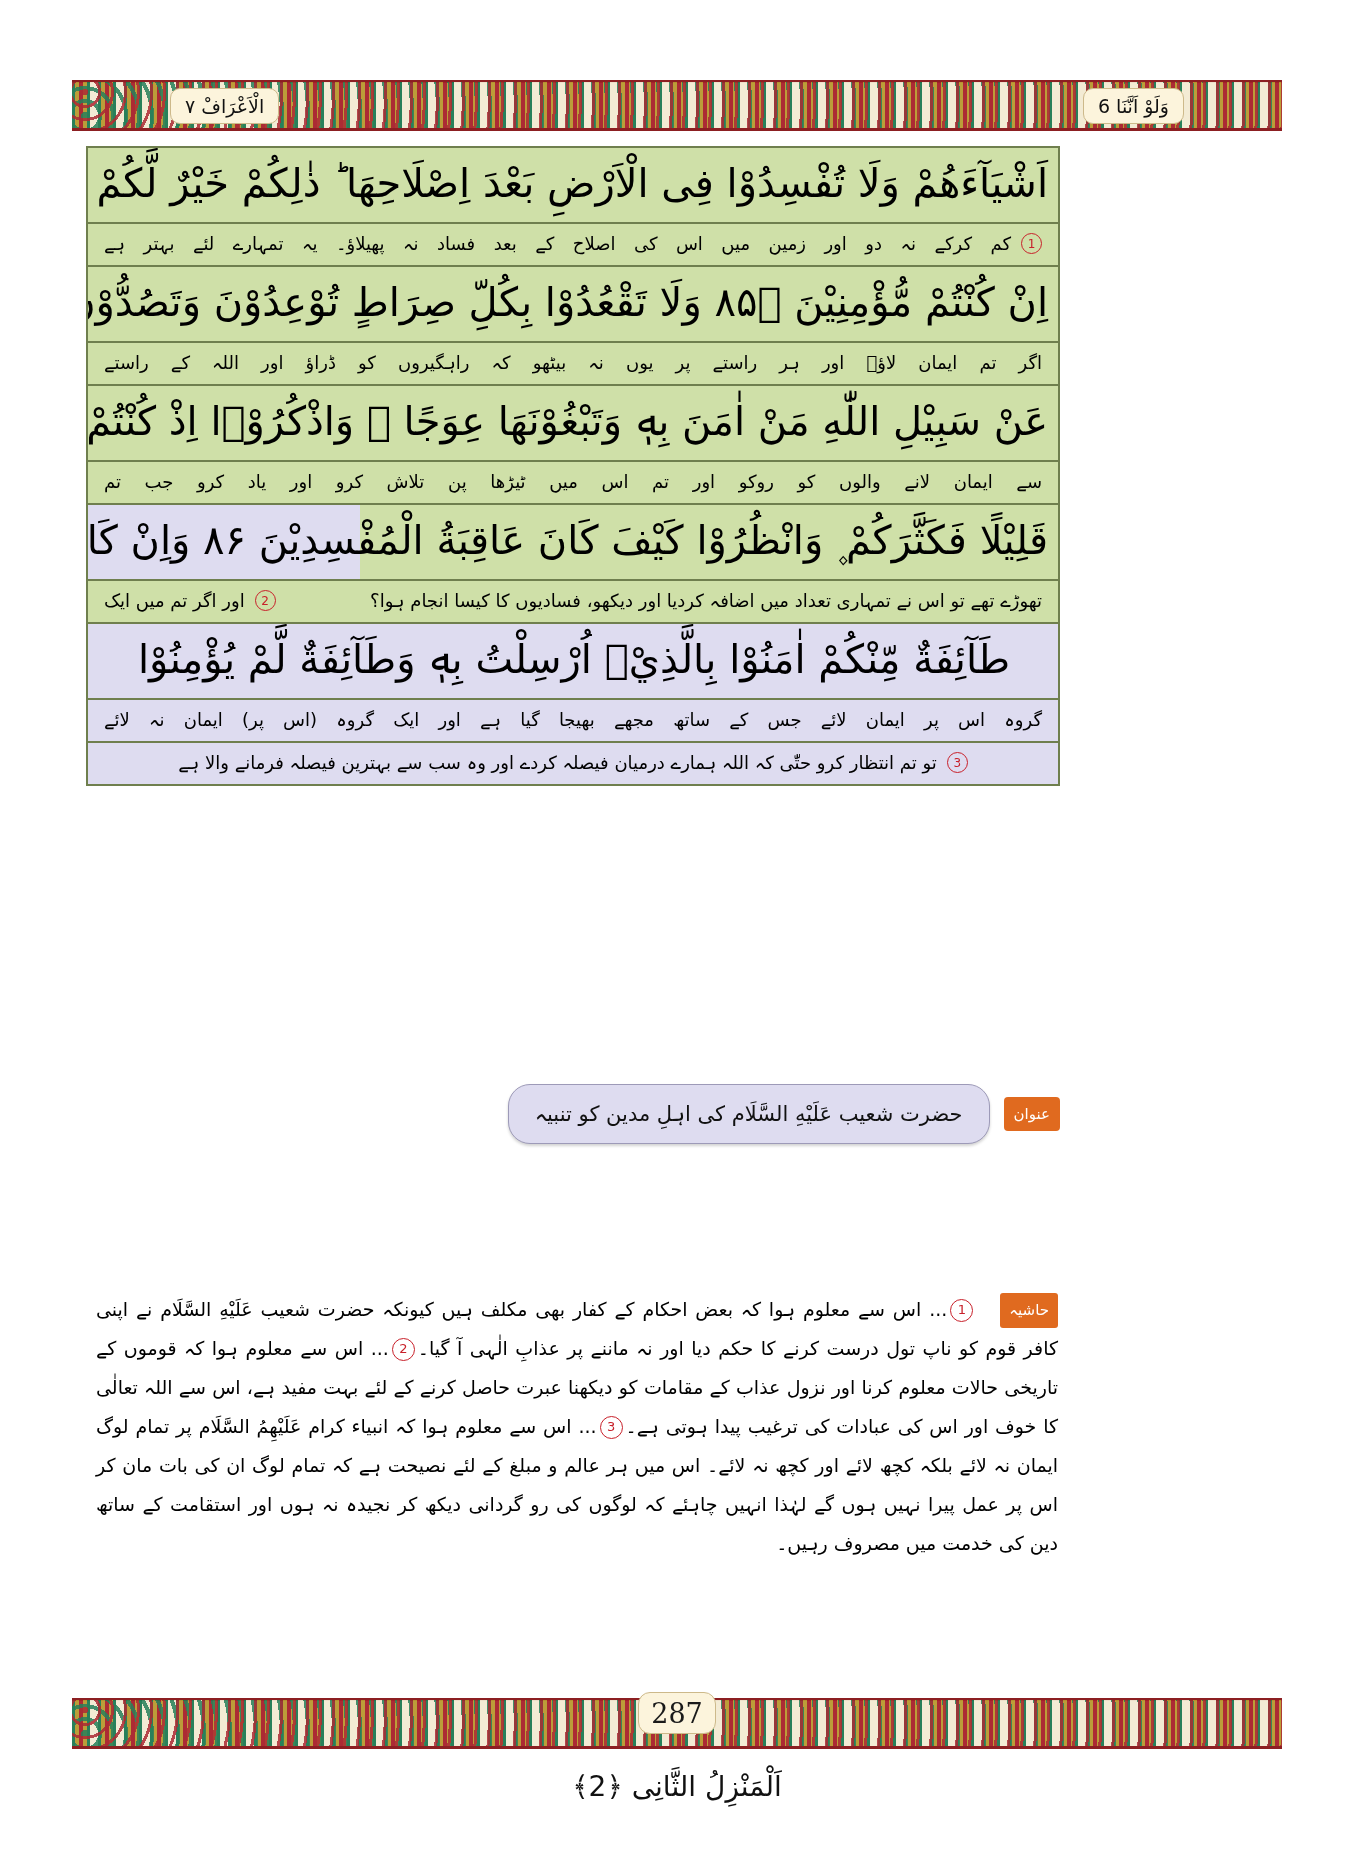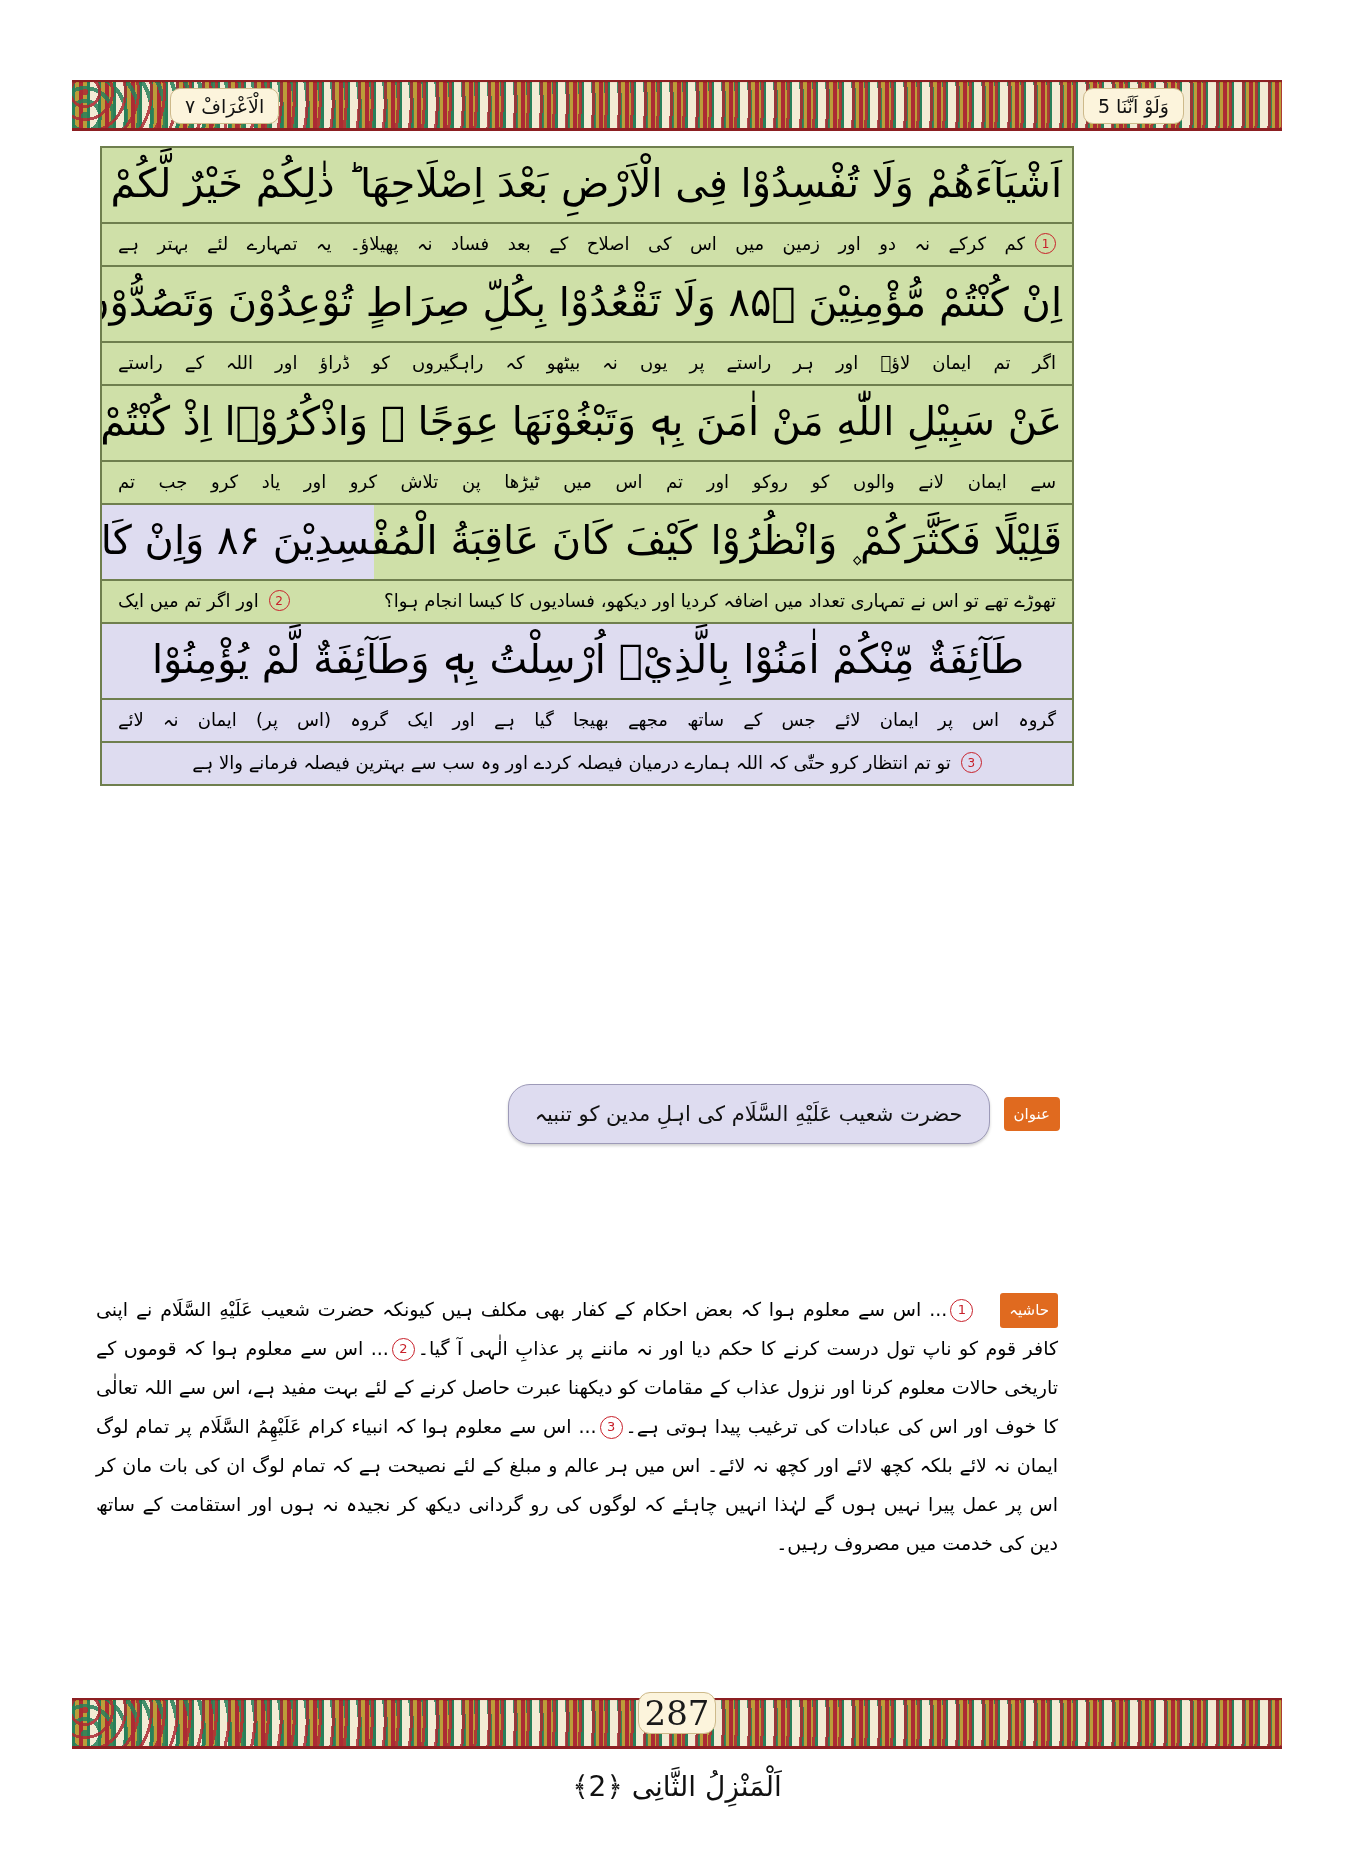--- a/index.html
+++ b/index.html
@@ -59,28 +59,28 @@
   }
   .cartouche.surah{top:88px;left:170px;}
   .cartouche.juz{top:88px;right:170px;}
 
   .page-num-badge{
     position:absolute;
     top:1692px;left:50%;transform:translateX(-50%);
     background:#fcf4dc;border:1px solid #cdb98a;border-radius:12px;
     min-width:76px;height:40px;
     display:flex;align-items:center;justify-content:center;
-    font-size:34px;color:#1a1a1a;z-index:4;
+    font-size:27px;color:#1a1a1a;z-index:4;
     font-family:"DejaVu Serif","Liberation Serif",serif;
   }
 
   
   .text-block{
     position:absolute;
-    top:146px;left:100px;width:974px;
+    top:146px;left:86px;width:974px;
     border:2px solid #6f7f4e;
     box-sizing:border-box;
   }
   .row{box-sizing:border-box;width:100%;}
   .row.arabic{
     background:#cfe0a8;
     border-bottom:2px solid #6f7f4e;
     text-align:center;
     direction:rtl;
     padding:6px 10px 10px;
@@ -180,21 +180,21 @@
 </head>
 <body>
 
 <div class="page">
 
   <div class="band-edge" style="top:80px;"></div>
   <div class="ornament-band top"></div>
   <div class="band-edge" style="top:128px;"></div>
 
   <div class="cartouche surah">الْاَعْرَافْ ٧</div>
-  <div class="cartouche juz">وَلَوْ اَنَّنَا 5</div>
+  <div class="cartouche juz">وَلَوْ اَنَّنَا 6</div>
 
   <div class="text-block">
 
     <div class="row arabic">اَشْيَآءَهُمْ وَلَا تُفْسِدُوْا فِى الْاَرْضِ بَعْدَ اِصْلَاحِهَا ؕ ذٰلِكُمْ خَيْرٌ لَّكُمْ</div>
     <div class="row urdu">
       <span class="fn-marker">1</span>
       <span class="urdu-text">کم کرکے نہ دو اور زمین میں اس کی اصلاح کے بعد فساد نہ پھیلاؤ۔ یہ تمہارے لئے بہتر ہے</span>
     </div>
 
     <div class="row arabic">اِنْ كُنْتُمْ مُّؤْمِنِيْنَ ۸۵ۚ وَلَا تَقْعُدُوْا بِكُلِّ صِرَاطٍ تُوْعِدُوْنَ وَتَصُدُّوْنَ</div>

